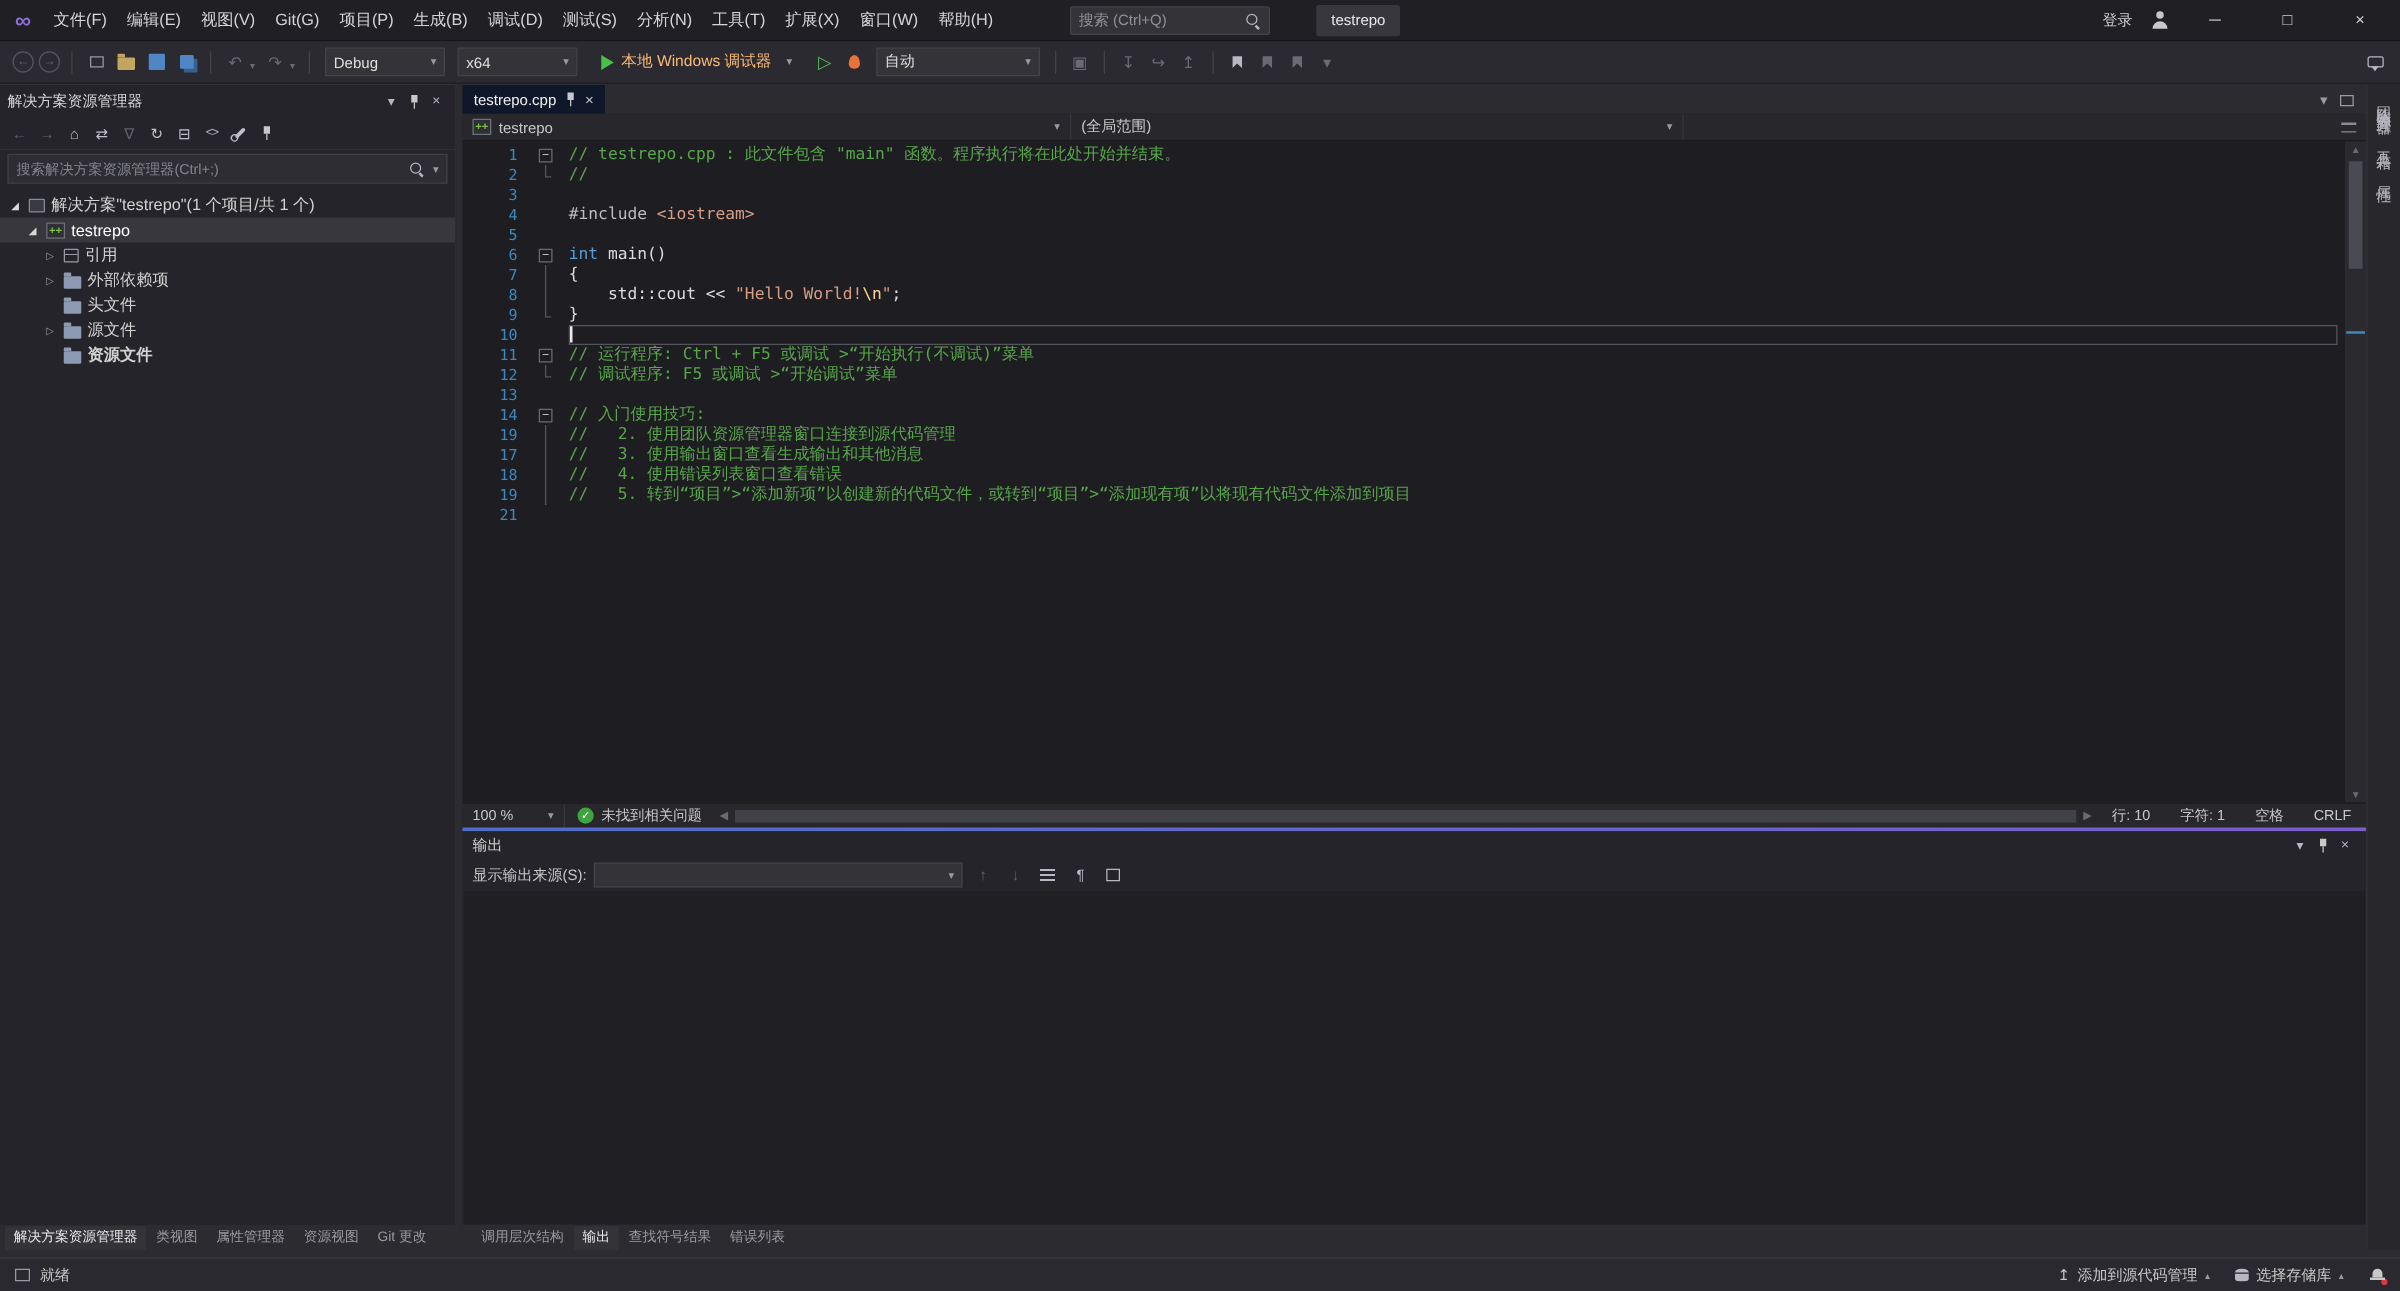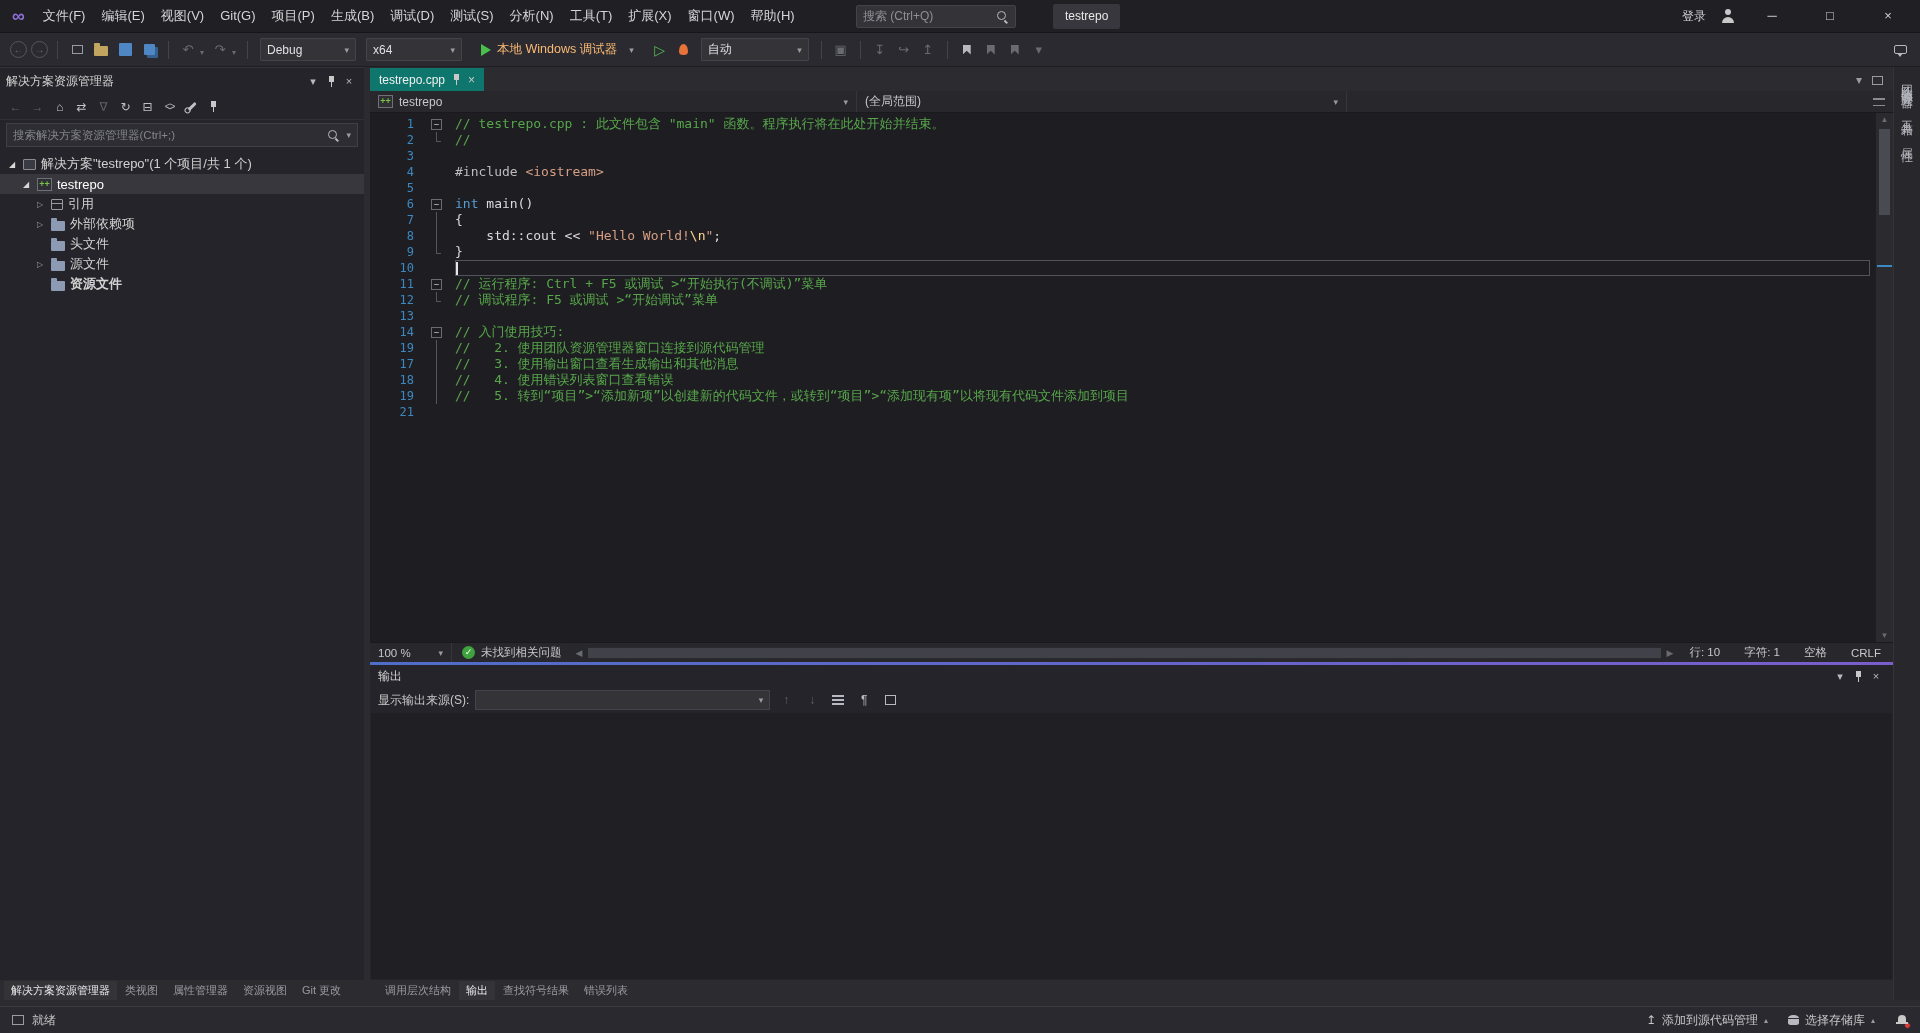--- a/index.html
+++ b/index.html
@@ -77,21 +77,21 @@
   .fold-shape::before{content:"";position:absolute;top:-3px;left:0;width:6px;height:3px;background:inherit;border-radius:1px 1px 0 0;}
   .ic-external-deps{background:#8c9ab4;}
   .ic-folder{background:#8c9ab4;}
   
   .panel-tabs{height:20px;display:flex;align-items:center;background:#2b2b30;padding-left:4px;gap:1px;}
   .ptab{padding:0 7px;line-height:19px;font-size:11px;color:#9a9aa2;white-space:nowrap;}
   .ptab.active{color:#e8e8e8;background:#333338;}
   
   .editor-stack{height:595px;display:flex;flex-direction:column;background:#1e1e22;}
   .tabstrip{height:24px;background:#2b2b30;display:flex;align-items:flex-end;}
-  .doc-tab{height:23px;background:#0f766e;display:flex;align-items:center;gap:7px;padding:0 9px;color:#f0f0f0;font-size:12px;}
+  .doc-tab{height:23px;background:#0f172a;display:flex;align-items:center;gap:7px;padding:0 9px;color:#f0f0f0;font-size:12px;}
   .tab-x{color:#c8c8c8;font-size:12px;}
   .pin-ic{position:relative;width:9px;height:13px;display:inline-block;}
   .pin-ic::before{content:"";position:absolute;top:1px;left:2px;width:5px;height:6px;background:#c8c8c8;}
   .pin-ic::after{content:"";position:absolute;top:7px;left:4px;width:1px;height:5px;background:#c8c8c8;}
   .tabstrip-right{margin-left:auto;display:flex;align-items:center;gap:10px;padding:0 10px 4px 0;color:#9a9aa2;}
   .sq-ic{width:11px;height:9px;border:1px solid #9a9aa2;display:inline-block;}
   .navbar{height:22px;background:#27272c;border-bottom:1px solid #1a1a1e;display:flex;align-items:center;}
   .nav-combo{height:100%;display:flex;align-items:center;padding:0 8px;border-right:1px solid #35353b;color:#c8c8c8;font-size:12px;gap:6px;}
   .nav-combo .nval{flex:1;}
   .nav-left{width:487px;}
@@ -220,21 +220,21 @@
   </div>
   <div class="run-btn">
     <span class="play"></span>
     <span class="run-label">本地 Windows 调试器</span>
     <span class="chev">▾</span>
   </div>
   <span class="tbi green">▷</span>
   <span class="tbi">
       <span class="flame"></span>
     </span>
-  <div class="combo" style="width:108px">
+  <div class="combo" style="width:131px">
     <span class="cval">自动</span>
     <span class="chev">▾</span>
   </div>
   <span class="tsep"></span>
   <span class="tbi dim">▣</span>
   <span class="tsep"></span>
   <span class="tbi dim">↧</span>
   <span class="tbi dim">↪</span>
   <span class="tbi dim">↥</span>
   <span class="tsep"></span>

